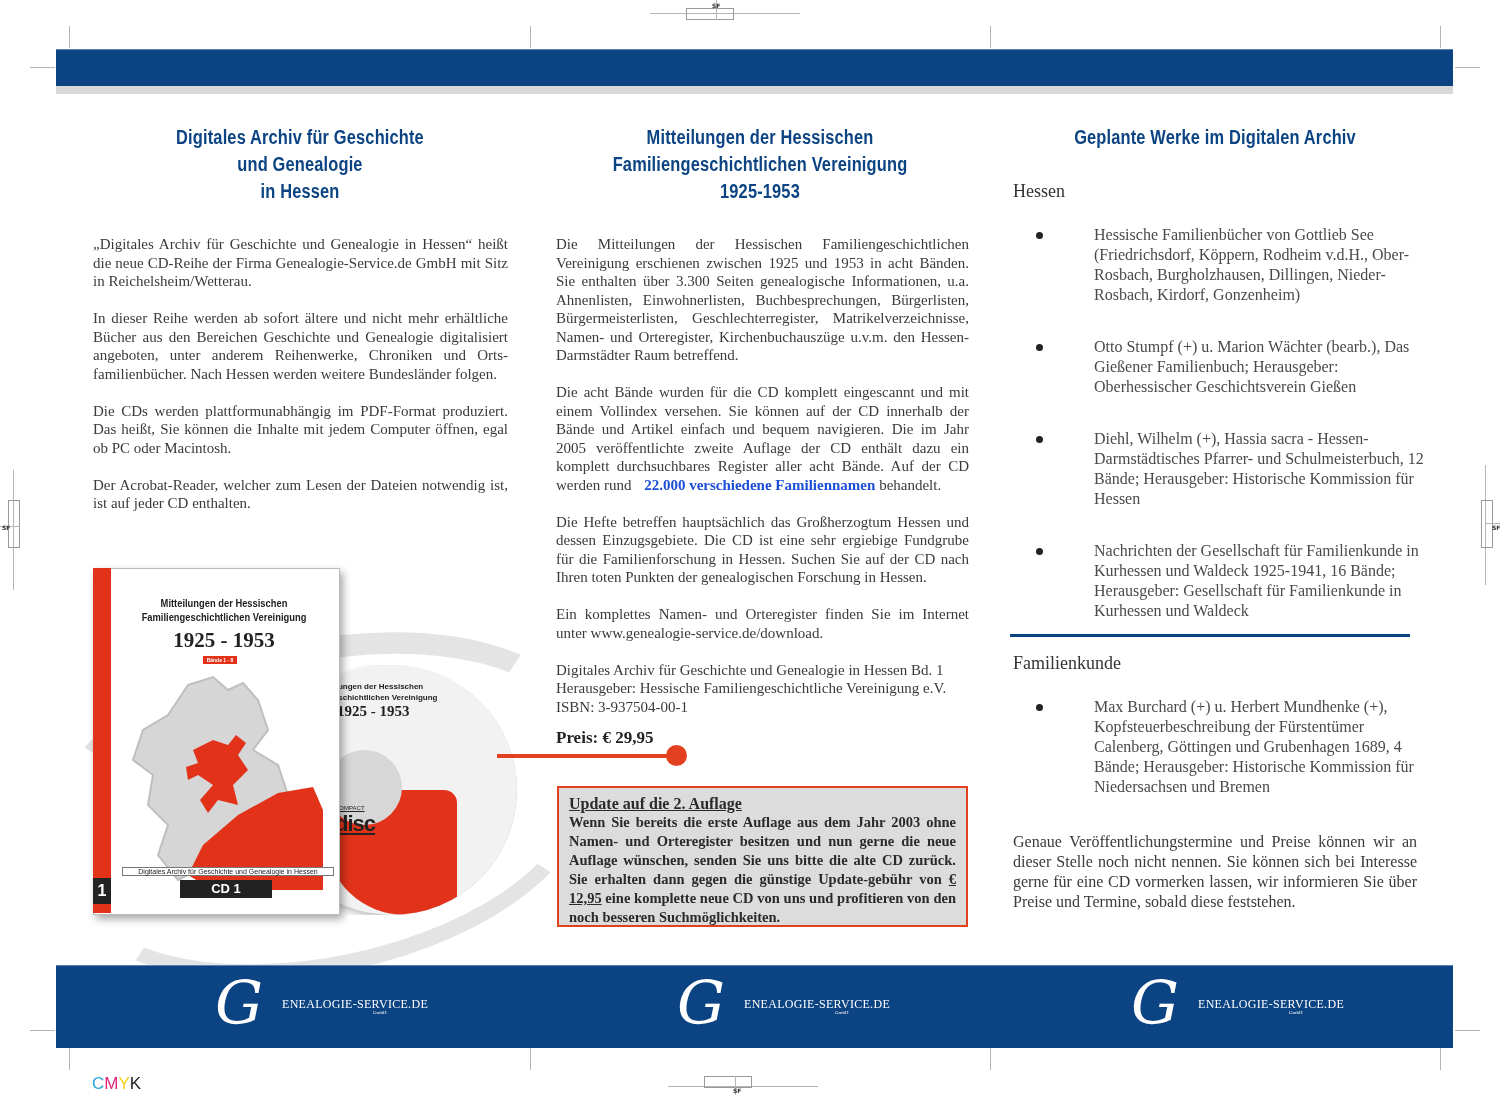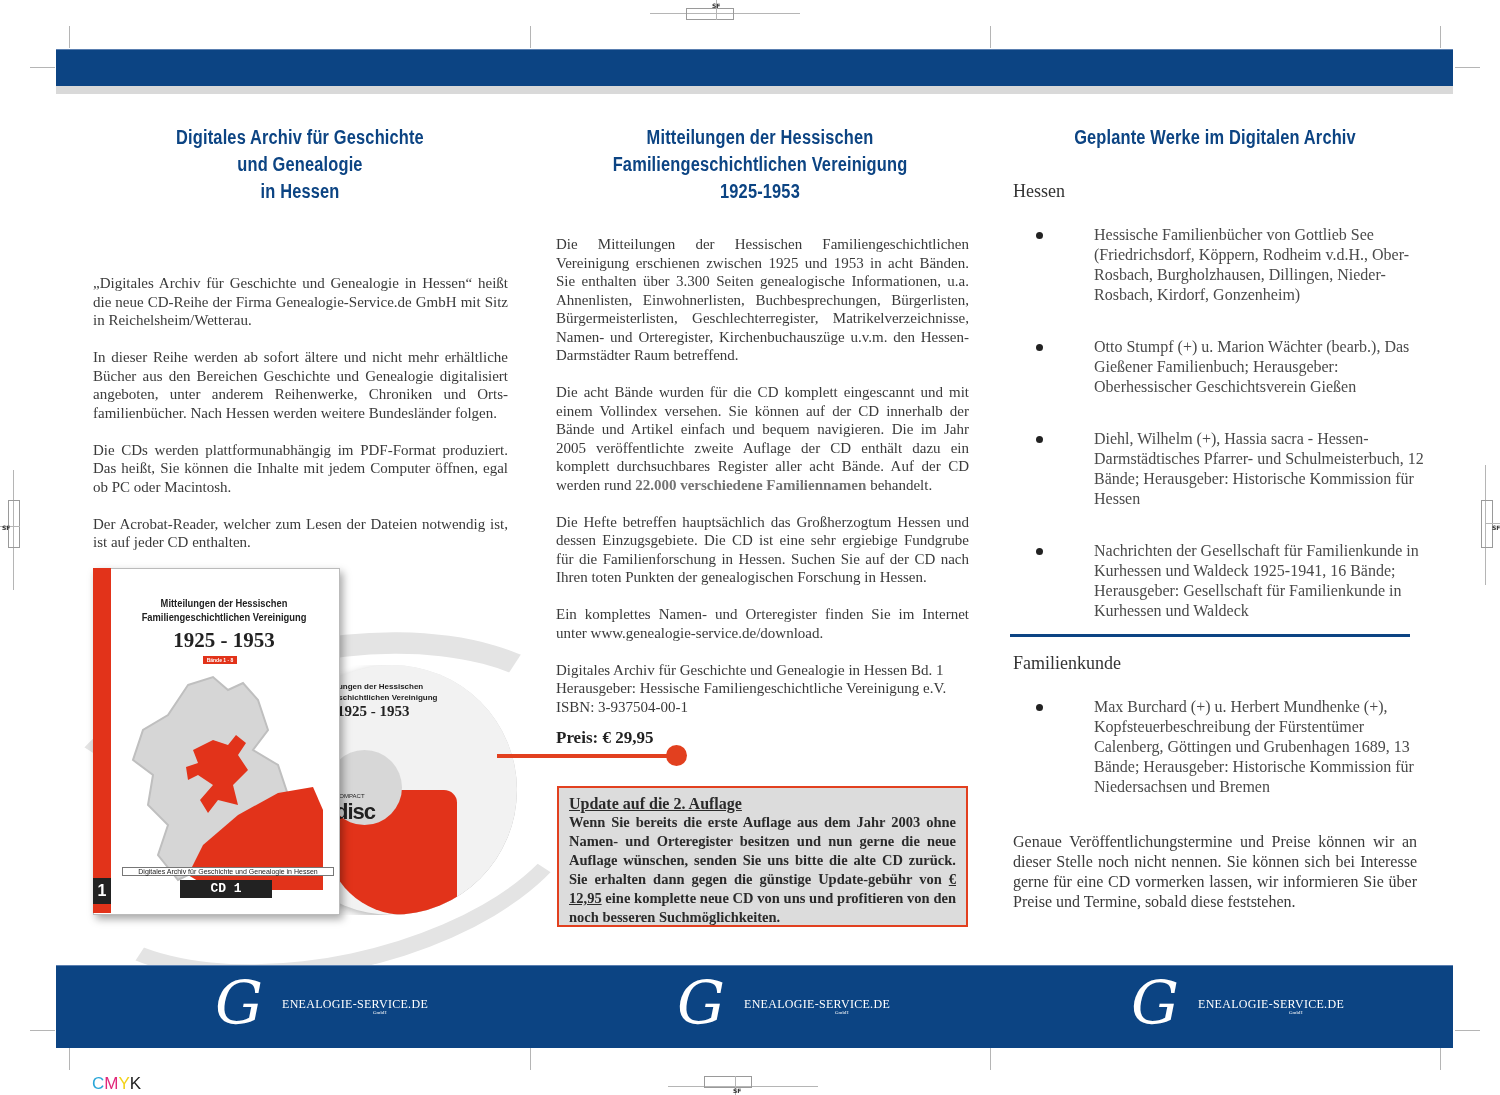--- a/index.html
+++ b/index.html
@@ -11,21 +11,21 @@
   .reg-box { position:absolute; border:1px solid #9a9a9a; background:transparent; }
   .reg-label { position:absolute; font-family:"DejaVu Sans", sans-serif; font-size:6px; color:#333; font-weight:bold; }
   
   .top-band { left:56px; top:49px; width:1397px; height:36px; background:#0c4483; border-top:1px solid #5a7fb0; }
   .top-shadow { left:56px; top:86px; width:1397px; height:8px; background:#d9d9d9; }
   .bottom-band { left:56px; top:965px; width:1397px; height:82px; background:#0c4483; border-top:1px solid #5a7fb0; }
   
   .col-title { position:absolute; text-align:center; font-family:"Liberation Sans Narrow", "Liberation Sans", sans-serif; font-weight:bold; color:#0c4483; font-size:20px; line-height:27px; transform:scaleX(0.82); transform-origin:center top; letter-spacing:0.2px; }
   .body-text { position:absolute; font-size:15px; line-height:18.5px; text-align:justify; color:#3a3a3a; }
   .body-text p { margin:0 0 18.5px 0; }
-  .body-text b { color:#737373; }
+  .body-text b { color:#1d4ed8;margin-left:9px; }
   .section-h { position:absolute; font-size:18px; font-weight:normal; color:#333; }
   .bullet-list { position:absolute; list-style:none; margin:0; padding:0; }
   .bullet-list li { position:relative; padding-left:58px; font-size:16px; line-height:20px; color:#4a4a4a; margin-bottom:32px; }
   .bullet-dot { position:absolute; left:0; top:7px; width:7px; height:7px; border-radius:50%; background:#222; }
   .divider { left:1010px; top:634px; width:400px; height:3px; background:#0c4483; }
   .update-box { left:557px; top:786px; width:411px; height:141px; background:#dcdcdc; border:2px solid #e2401f; box-sizing:border-box; padding:6px 10px; font-size:14.5px; line-height:19px; font-weight:bold; color:#2a2a2a; text-align:justify; }
   .update-box .u-title { text-decoration:underline; font-size:16px; }
   .update-box .u-price { text-decoration:underline; }
   .price { left:556px; top:728px; font-size:17px; font-weight:bold; color:#222; }
   .connector { left:497px; top:754px; width:178px; height:4px; background:#e2401f; }
@@ -33,21 +33,21 @@
   
   .swoosh { position:absolute; border-radius:50%; border:22px solid #e6e6e6; border-color:#e4e4e4 transparent transparent transparent; }
   .dvd-case { left:93px; top:568px; width:245px; height:345px; background:#ffffff; box-shadow:3px 4px 8px rgba(0,0,0,0.35); border:1px solid #bbb; }
   .dvd-spine { left:93px; top:568px; width:18px; height:345px; background:#e2331a; }
   .dvd-spine-num { left:93px; top:878px; width:18px; height:26px; background:#222; color:#fff; font-family:"Liberation Sans", sans-serif; font-weight:bold; font-size:16px; text-align:center; line-height:26px; }
   .cover-title { left:114px; top:596px; width:220px; text-align:center; font-family:"Liberation Sans", sans-serif; font-weight:bold; font-size:11px; line-height:14px; color:#222; transform:scaleX(0.85); }
   .cover-years { left:114px; top:628px; width:220px; text-align:center; font-weight:bold; font-size:21px; color:#222; }
   .cover-badge { left:203px; top:656px; width:34px; height:8px; background:#e2331a; color:#fff; font-size:5px; line-height:8px; text-align:center; font-family:"Liberation Sans", sans-serif; font-weight:bold; }
   .cover-map { left:118px; top:675px; width:205px; height:215px; }
   .cover-series { left:122px; top:867px; width:210px; text-align:center; font-family:"Liberation Sans", sans-serif; font-size:7px; color:#222; background:#fff; border:1px solid #777; }
-  .cover-cdlabel { left:180px; top:880px; width:92px; height:18px; background:#222; color:#fff; font-family:Liberation Mono, monospace; font-weight:bold; font-size:13px; text-align:center; line-height:18px; }
+  .cover-cdlabel { left:180px; top:880px; width:92px; height:18px; background:#222; color:#fff; font-family:Liberation Sans, sans-serif; font-weight:bold; font-size:13px; text-align:center; line-height:18px; }
   .disc { left:327px; top:665px; width:190px; height:250px; border-radius:0 125px 125px 0 / 0 125px 125px 0; overflow:hidden; }
   .disc-inner { position:absolute; left:-60px; top:0; width:250px; height:250px; border-radius:50%; background:#f2f2f2; box-shadow:2px 3px 8px rgba(0,0,0,0.3); }
   .disc-hole { position:absolute; left:60px; top:85px; width:75px; height:75px; border-radius:50%; background:#d7d7d7; }
   .disc-title { position:absolute; left:0; top:16px; width:120px; font-family:"Liberation Sans", sans-serif; font-weight:bold; font-size:8px; line-height:11px; color:#222; }
   .disc-years { position:absolute; left:10px; top:38px; font-weight:bold; font-size:15px; color:#222; }
   .disc-logo { position:absolute; left:10px; top:148px; font-family:"Liberation Sans", sans-serif; font-weight:bold; font-size:22px; color:#222; letter-spacing:-1px; }
   .disc-red { position:absolute; left:60px; top:125px; width:130px; height:125px; background:#e2331a; border-radius:40% 10% 0 60%; }
   
   .logo { position:absolute; height:60px; color:#fff; }
   .logo-mark { position:absolute; left:0; top:0; font-family:"DejaVu Serif", serif; font-style:italic; font-size:60px; line-height:60px; color:#fff; }
@@ -93,40 +93,40 @@
 
 <div class="abs top-band"></div>
 <div class="abs top-shadow"></div>
 
 <div class="col-title" style="left:70px;top:124px;width:460px;">
   <div>Digitales Archiv für Geschichte</div>
   <div>und Genealogie</div>
   <div>in Hessen</div>
 </div>
 
-<div class="body-text" style="left:93px;top:235px;width:415px;margin-top:39px;">
+<div class="body-text" style="left:93px;top:235px;width:415px;">
   <p>„Digitales Archiv für Geschichte und Genealogie in Hessen“ heißt die neue CD-Reihe der Firma Genealogie-Service.de GmbH mit Sitz in Reichelsheim/Wetterau.</p>
   <p>In dieser Reihe werden ab sofort ältere und nicht mehr erhältliche Bücher aus den Bereichen Geschichte und Genealogie digitalisiert angeboten, unter anderem Reihenwerke, Chroniken und Orts-familienbücher. Nach Hessen werden weitere Bundesländer folgen.</p>
   <p>Die CDs werden plattformunabhängig im PDF-Format produziert. Das heißt, Sie können die Inhalte mit jedem Computer öffnen, egal ob PC oder Macintosh.</p>
   <p>Der Acrobat-Reader, welcher zum Lesen der Dateien notwendig ist, ist auf jeder CD enthalten.</p>
 </div>
 
 <div class="swoosh" style="left:40px;top:640px;width:520px;height:260px;transform:rotate(-12deg);"></div>
 <div class="swoosh" style="left:60px;top:700px;width:500px;height:240px;transform:rotate(168deg);border-width:16px;"></div>
 
 <div class="abs disc">
   <div class="disc-inner">
     <div class="disc-red"></div>
     <div class="disc-hole"></div>
     <div class="disc-title" style="left:62px;">
       <div>eilungen der Hessischen</div>
       <div>geschichtlichen Vereinigung</div>
     </div>
     <div class="disc-years" style="left:70px;">1925 - 1953</div>
-    <div class="disc-logo" style="left:68px;top:128px;">
+    <div class="disc-logo" style="left:68px;top:140px;text-decoration:underline;">
       <span style="display:block;font-size:6px;font-weight:normal;letter-spacing:0;">COMPACT</span>
       <span>disc</span>
     </div>
   </div>
 </div>
 
 <div class="abs dvd-case"></div>
 <div class="abs dvd-spine"></div>
 <div class="abs dvd-spine-num">1</div>
 <div class="abs cover-title">
@@ -182,21 +182,21 @@
   <li><span class="bullet-dot"></span><span>Otto Stumpf (+) u. Marion Wächter (bearb.), Das Gießener Familienbuch; Herausgeber: Oberhessischer Geschichtsverein Gießen</span></li>
   <li><span class="bullet-dot"></span><span>Diehl, Wilhelm (+), Hassia sacra - Hessen-Darmstädtisches Pfarrer- und Schulmeisterbuch, 12 Bände; Herausgeber: Historische Kommission für Hessen</span></li>
   <li><span class="bullet-dot"></span><span>Nachrichten der Gesellschaft für Familienkunde in Kurhessen und Waldeck 1925-1941, 16 Bände; Herausgeber: Gesellschaft für Familienkunde in Kurhessen und Waldeck</span></li>
 </ul>
 
 <div class="abs divider"></div>
 
 <div class="section-h" style="left:1013px;top:653px;">Familienkunde</div>
 
 <ul class="bullet-list" style="left:1036px;top:697px;width:390px;">
-  <li><span class="bullet-dot"></span><span>Max Burchard (+) u. Herbert Mundhenke (+), Kopfsteuerbeschreibung der Fürstentümer Calenberg, Göttingen und Grubenhagen 1689, 13 Bände; Herausgeber: Historische Kommission für Niedersachsen und Bremen</span></li>
+  <li><span class="bullet-dot"></span><span>Max Burchard (+) u. Herbert Mundhenke (+), Kopfsteuerbeschreibung der Fürstentümer Calenberg, Göttingen und Grubenhagen 1689, 4 Bände; Herausgeber: Historische Kommission für Niedersachsen und Bremen</span></li>
 </ul>
 
 <div class="body-text" style="left:1013px;top:832px;width:404px;font-size:16px;line-height:20px;">
   <p>Genaue Veröffentlichungstermine und Preise können wir an dieser Stelle noch nicht nennen. Sie können sich bei Interesse gerne für eine CD vormerken lassen, wir informieren Sie über Preise und Termine, sobald diese feststehen.</p>
 </div>
 
 <div class="abs bottom-band"></div>
 
 <div class="logo" style="left:215px;top:973px;width:180px;">
   <span class="logo-mark">G</span>

